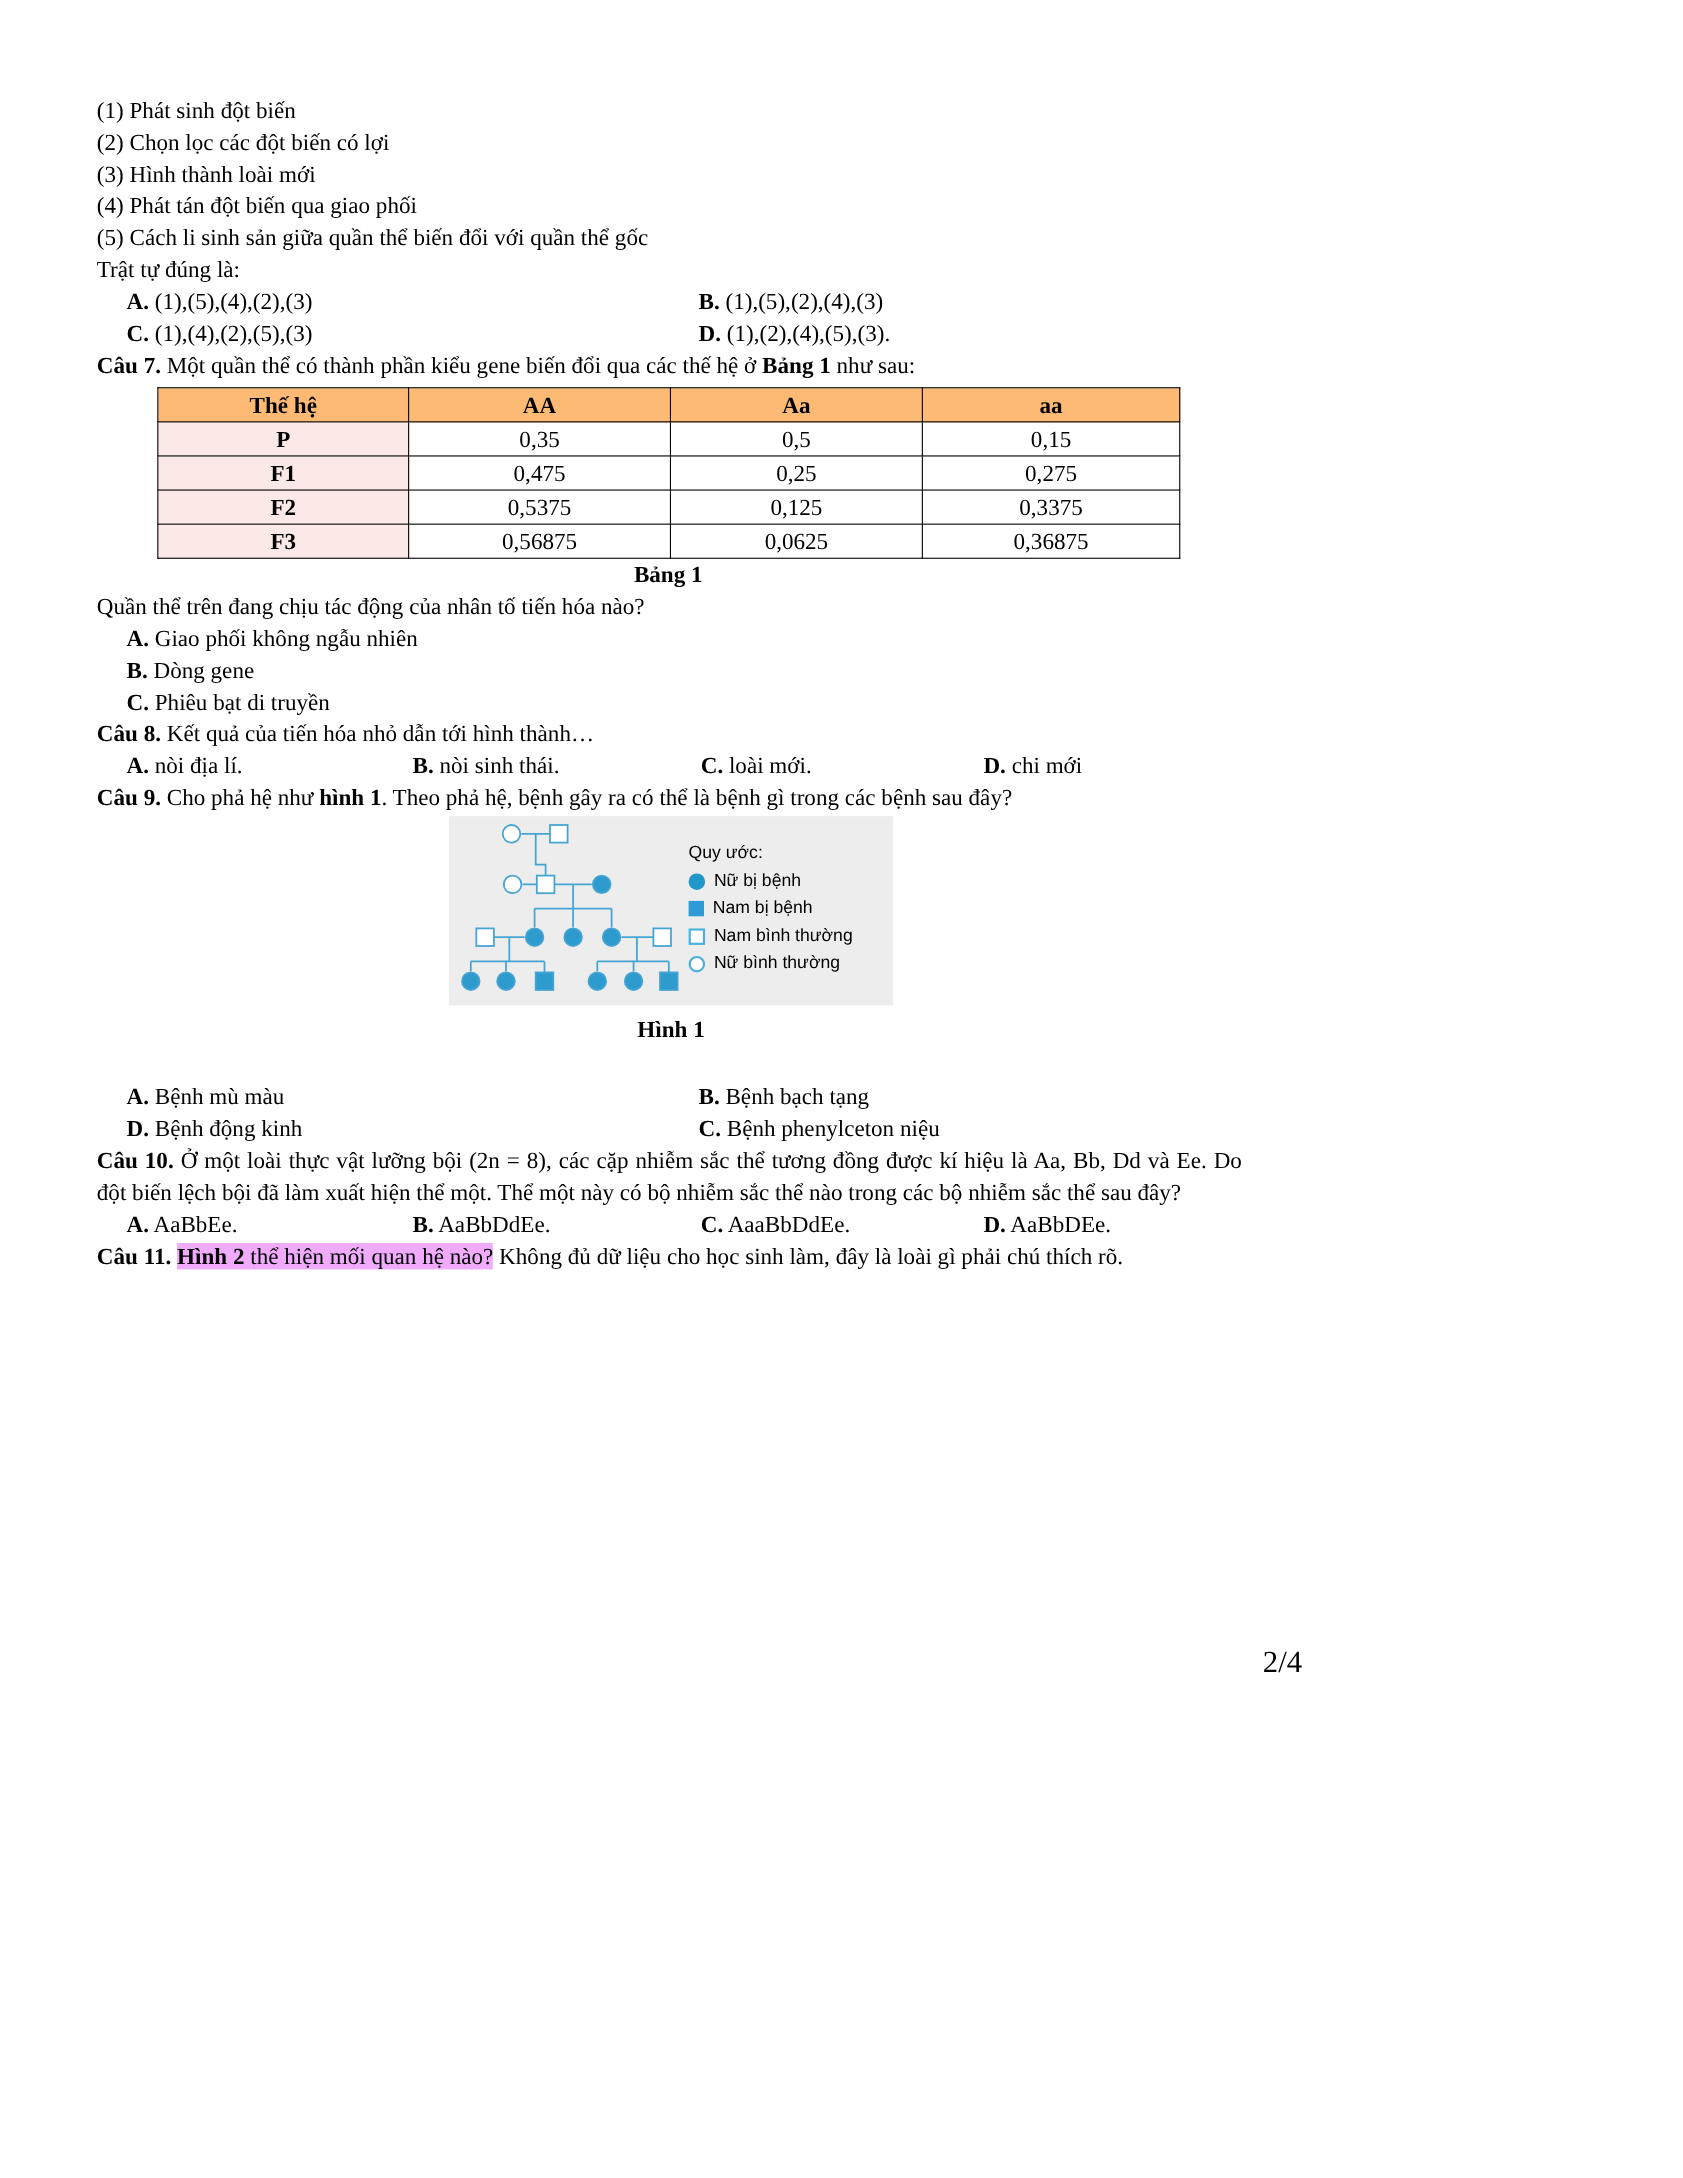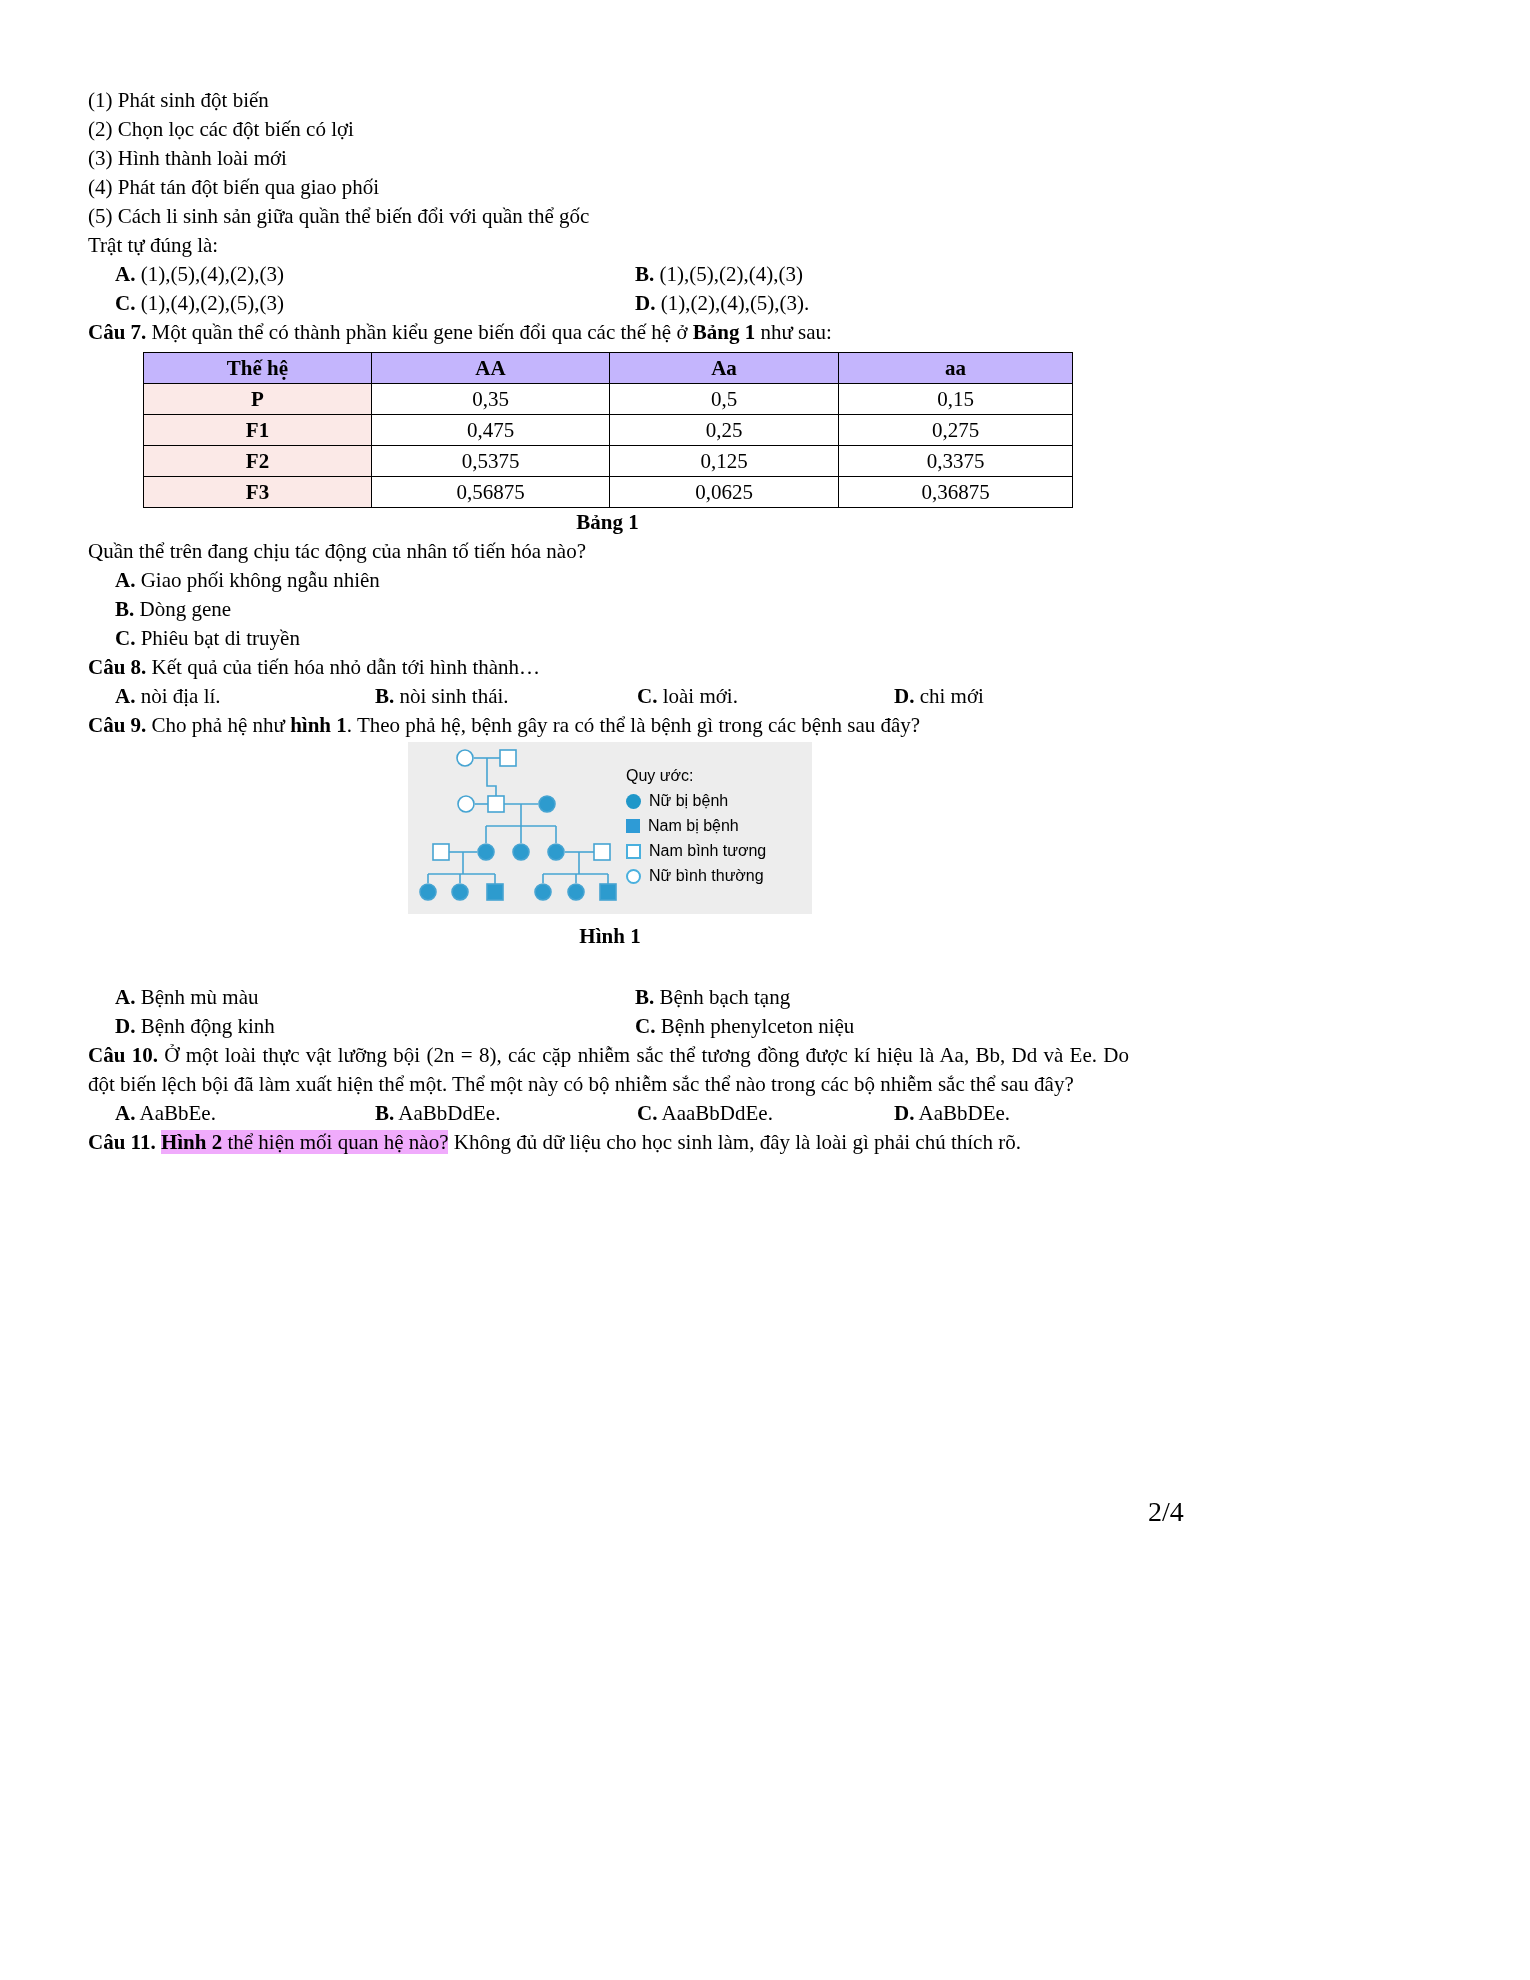--- a/index.html
+++ b/index.html
@@ -10,21 +10,21 @@
   }
   .content{position:absolute;left:88px;top:86px;width:1041px;}
   p{margin:0;line-height:29px;}
   b{font-weight:bold;}
   .indent{padding-left:27px;}
   .just{text-align:justify;}
   .opts-2{display:grid;grid-template-columns:520px 1fr;padding-left:27px;line-height:29px;}
   .opts-4{display:grid;grid-template-columns:260px 262px 257px 1fr;padding-left:27px;line-height:29px;}
   table.gene{border-collapse:collapse;table-layout:fixed;width:929px;margin:5px 0 0 55px;text-align:center;}
   table.gene th,table.gene td{border:1px solid #000;height:30px;padding:0;font-size:21px;}
-  table.gene th{background:#c4b5fd;font-weight:bold;}
+  table.gene th{background:#fdba74;font-weight:bold;}
   td.rowhead{background:#fbe9e7;font-weight:bold;}
   .tbl-caption{width:929px;margin-left:55px;text-align:center;font-weight:bold;line-height:29px;}
   .figure-wrap{margin-left:320px;margin-top:2px;width:404px;background:#ededed;display:flex;}
   .pedigree{width:218px;height:172px;flex:0 0 auto;}
   .legend{padding-top:24px;font-size:16px;line-height:20px;font-family:"Liberation Sans","DejaVu Sans",sans-serif;}
   .legend-title{margin-bottom:3px;}
   .legend-item{display:flex;align-items:center;gap:8px;margin-top:5px;}
   .li{flex:0 0 auto;display:inline-block;}
   .li-female-aff{width:15px;height:15px;border-radius:50%;background:#1f97c9;}
   .li-male-aff{width:14px;height:14px;background:#2e9bd6;}
@@ -164,21 +164,21 @@
       <div class="legend-item">
         <span class="li li-female-aff"></span>
         <span>Nữ bị bệnh</span>
       </div>
       <div class="legend-item">
         <span class="li li-male-aff"></span>
         <span>Nam bị bệnh</span>
       </div>
       <div class="legend-item">
         <span class="li li-male-norm"></span>
-        <span>Nam bình tương</span>
+        <span>Nam bình thường</span>
       </div>
       <div class="legend-item">
         <span class="li li-female-norm"></span>
         <span>Nữ bình thường</span>
       </div>
     </div>
   </div>
   <div class="fig-caption">Hình 1</div>
 
   <div class="spacer-32"></div>

